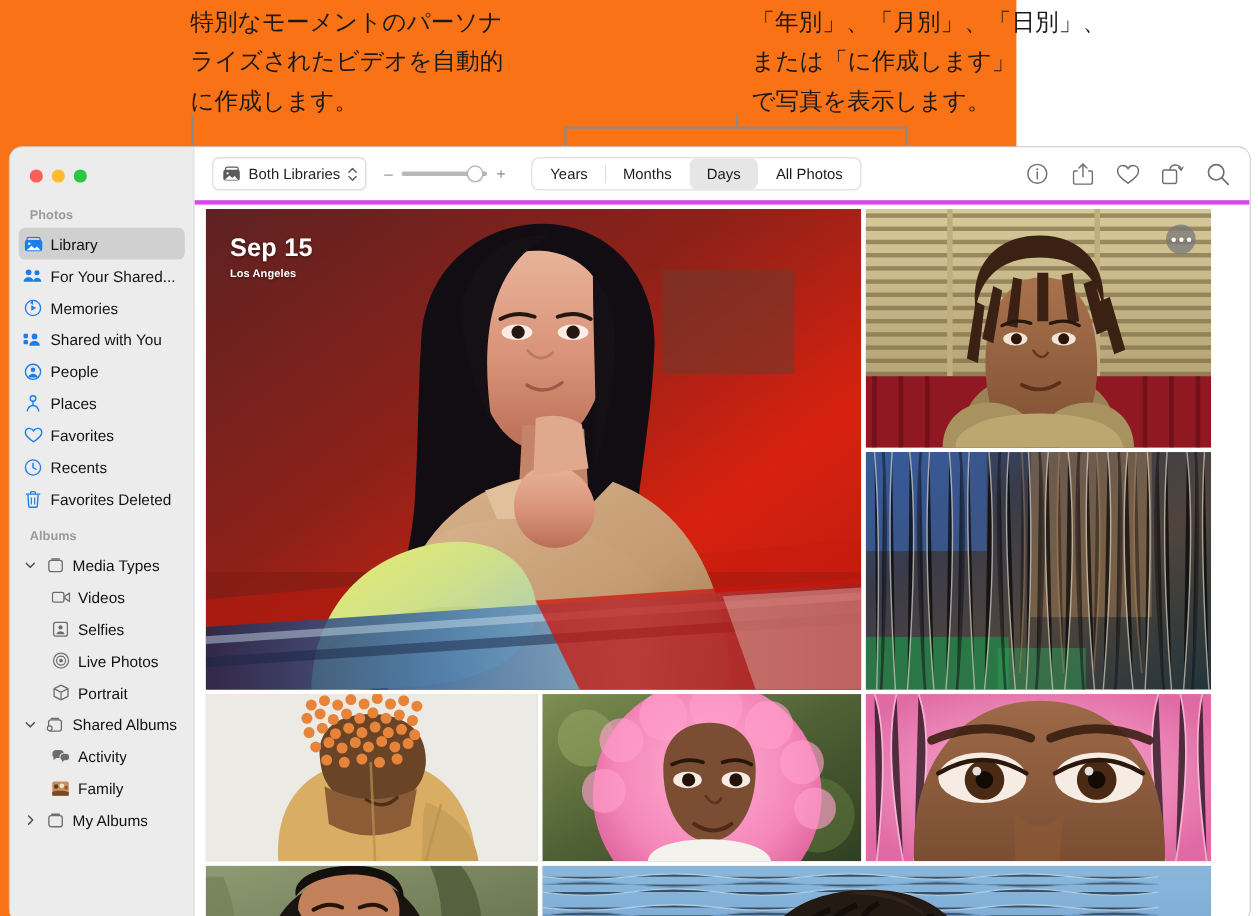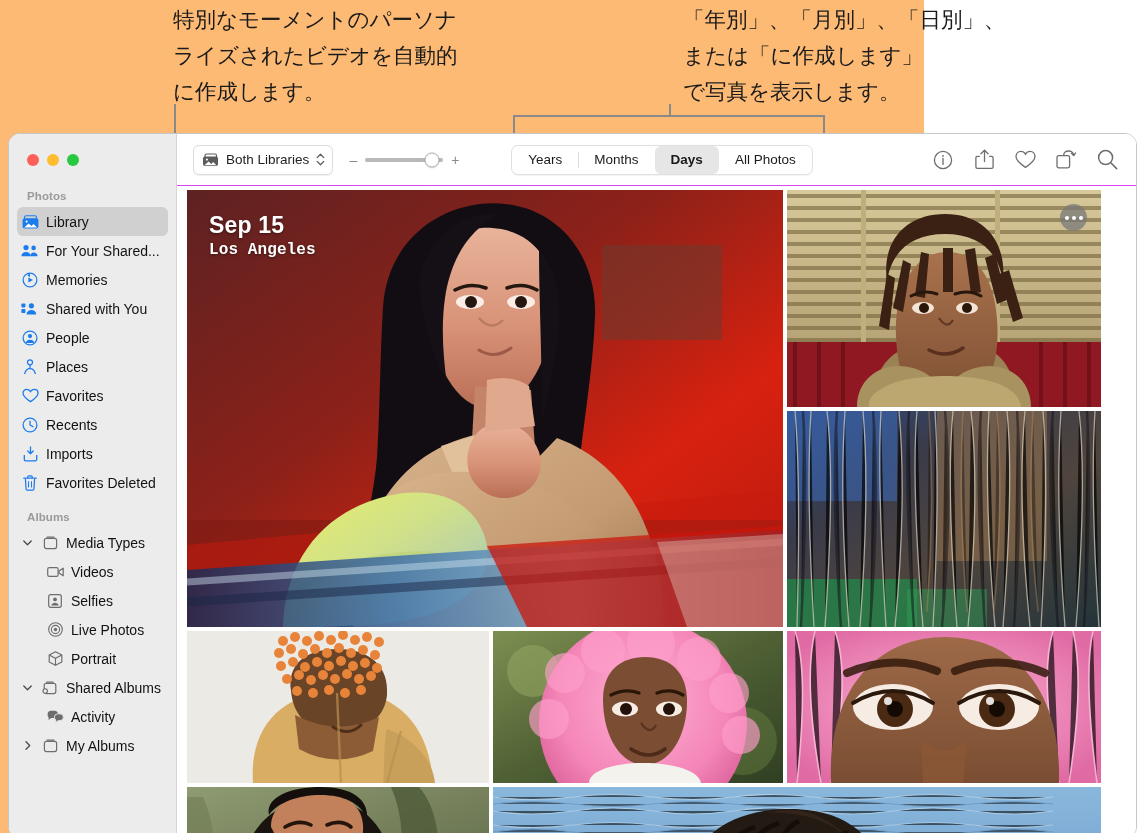--- a/index.html
+++ b/index.html
@@ -10,21 +10,21 @@
     height: 833px;
     overflow: hidden;
     font-family: "Liberation Sans", "DejaVu Sans", sans-serif;
     -webkit-font-smoothing: antialiased;
   }
 
   #root {
     position: relative;
     width: 924px;
     height: 833px;
-    background: #fdba74;
+    background: #f97316;
   }
 
   
   .callout {
     position: absolute;
     color: #1a1a1a;
     font-size: 21.5px;
     line-height: 36px;
     white-space: pre-line;
     letter-spacing: 0px;
@@ -197,21 +197,21 @@
     flex-direction: column;
     background: #ffffff;
   }
 
   #toolbar {
     height: 52px;
     flex: 0 0 52px;
     display: flex;
     align-items: center;
     padding: 0 14px 0 16px;
-    border-bottom: 1px solid #d946ef;
+    border-bottom: 4px solid #d946ef;
     box-sizing: border-box;
     background: #ffffff;
   }
 
   .lib-popup {
     display: flex;
     align-items: center;
     height: 28px;
     border: 1px solid #dcdcdc;
     border-radius: 6px;
@@ -259,38 +259,38 @@
     box-shadow: 0 0.5px 1.5px rgba(0,0,0,0.2);
   }
 
   #segmented {
     display: flex;
     align-items: flex-start;
     height: 28px;
     border: 1px solid #e0e0e0;
     border-radius: 7px;
     background: #ffffff;
-    margin-left: 52px;
+    margin-left: 24px;
     overflow: hidden;
     box-shadow: 0 0.5px 1px rgba(0,0,0,0.05);
   }
   .seg {
     position: relative;
     font-size: 13.5px;
     color: #1a1a1a;
     padding: 0 16px;
     height: 100%;
     display: flex;
     align-items: center;
     white-space: nowrap;
   }
   .seg.selected {
     background: #e6e6e6;
     border-radius: 6px;
-    font-weight: 700;
+    font-weight: 400;
   }
   .seg.divider::before {
     content: "";
     position: absolute;
     left: 0;
     top: 6px;
     bottom: 6px;
     width: 1px;
     background: #dcdcdc;
   }
@@ -340,25 +340,24 @@
     text-shadow: 0 1px 3px rgba(0,0,0,0.45);
     pointer-events: none;
   }
   .date-overlay .d-main {
     font-size: 23px;
     font-weight: 700;
     line-height: 27px;
     letter-spacing: 0.2px;
   }
   .date-overlay .d-sub {
-    font-size: 16px;
+    font-size: 10px;
     font-weight: 700;
     line-height: 22px;
     letter-spacing: 0.1px;
-    font-family: Liberation Mono, monospace;
   }
 
   .more-btn {
     position: absolute;
     right: 14px;
     top: 14px;
     width: 27px;
     height: 27px;
     border-radius: 50%;
     background: rgba(120,120,120,0.75);
@@ -490,29 +489,20 @@
           <div class="sb-item">
             <span class="sb-icon">
               <svg width="16" height="16" viewBox="0 0 16 16">
                   <circle cx="8" cy="8" r="6.9" fill="none" stroke="currentColor" stroke-width="1.25"></circle>
                   <path d="M8 4.1 V8 L10.9 9.6" fill="none" stroke="currentColor" stroke-width="1.25" stroke-linecap="round"></path>
                 </svg>
             </span>
             <span class="sb-label">Recents</span>
           </div>
 
-          <div class="sb-item">
-            <span class="sb-icon">
-              <svg width="15" height="16" viewBox="0 0 15 16">
-                  <path d="M7.5 0.9 V7.4 M4.8 5 L7.5 7.8 L10.2 5" fill="none" stroke="currentColor" stroke-width="1.3" stroke-linecap="round" stroke-linejoin="round"></path>
-                  <path d="M1.3 9 V13.4 a1.4 1.4 0 0 0 1.4 1.4 h9.6 a1.4 1.4 0 0 0 1.4-1.4 V9" fill="none" stroke="currentColor" stroke-width="1.3"></path>
-                </svg>
-            </span>
-            <span class="sb-label">Imports</span>
-          </div>
 
           <div class="sb-item">
             <span class="sb-icon">
               <svg width="14" height="16" viewBox="0 0 14 16">
                   <path d="M0.8 3.2 H13.2" stroke="currentColor" stroke-width="1.3" stroke-linecap="round"></path>
                   <path d="M4.8 3.2 V1.9 a1 1 0 0 1 1-1 h2.4 a1 1 0 0 1 1 1 V3.2" fill="none" stroke="currentColor" stroke-width="1.2"></path>
                   <path d="M2.4 3.9 L3.1 14.2 a1 1 0 0 0 1 0.9 h5.8 a1 1 0 0 0 1-0.9 L11.6 3.9" fill="none" stroke="currentColor" stroke-width="1.25"></path>
                   <path d="M5.5 6.2 V12.6 M8.5 6.2 V12.6" stroke="currentColor" stroke-width="1.05"></path>
                 </svg>
             </span>
@@ -598,20 +588,32 @@
           <div class="sb-item nested gray-icon">
             <span class="sb-icon">
               <svg width="17" height="13" viewBox="0 0 17 13">
                   <path d="M0.6 4.4 a3.6 3.6 0 0 1 3.6-3.6 h3.2 a3.6 3.6 0 0 1 0 7.2 H4.2 L1.6 9.9 V7.4 A3.6 3.6 0 0 1 0.6 4.4Z" fill="currentColor"></path>
                   <path d="M7.4 7.2 a3.4 3.4 0 0 1 3.4-3.4 h2.2 a3.4 3.4 0 0 1 0 6.8 h-1.6 l-2.6 2 V10.1 A3.4 3.4 0 0 1 7.4 7.2Z" fill="currentColor" stroke="#ececec" stroke-width="0.9"></path>
                 </svg>
             </span>
             <span class="sb-label">Activity</span>
           </div>
 
+          <div class="sb-item nested">
+            <span class="sb-icon">
+              <svg width="16" height="14" viewBox="0 0 16 14">
+                  <rect x="0.5" y="0.5" width="15" height="13" rx="1.6" fill="#c98f5a"></rect>
+                  <circle cx="4" cy="5" r="2" fill="#5d3b22"></circle>
+                  <circle cx="9.2" cy="4.4" r="2.2" fill="#efe0c8"></circle>
+                  <circle cx="13.2" cy="6" r="1.7" fill="#8c5a34"></circle>
+                  <path d="M0.5 13.5 V10 c1.6-1.6 13.4-1.8 15 0.2 v3.3z" fill="#7a4a28"></path>
+                </svg>
+            </span>
+            <span class="sb-label">Family</span>
+          </div>
 
           <div class="sb-item gray-icon">
             <span class="sb-disclosure">
               <svg width="6" height="9" viewBox="0 0 6 9">
                   <path d="M1 0.8 L4.7 4.5 L1 8.2" fill="none" stroke="currentColor" stroke-width="1.3" stroke-linecap="round" stroke-linejoin="round"></path>
                 </svg>
             </span>
             <span class="sb-icon">
               <svg width="15" height="15" viewBox="0 0 15 15">
                   <rect x="1.4" y="3.4" width="12.2" height="10.2" rx="2" fill="none" stroke="currentColor" stroke-width="1.2"></rect>

